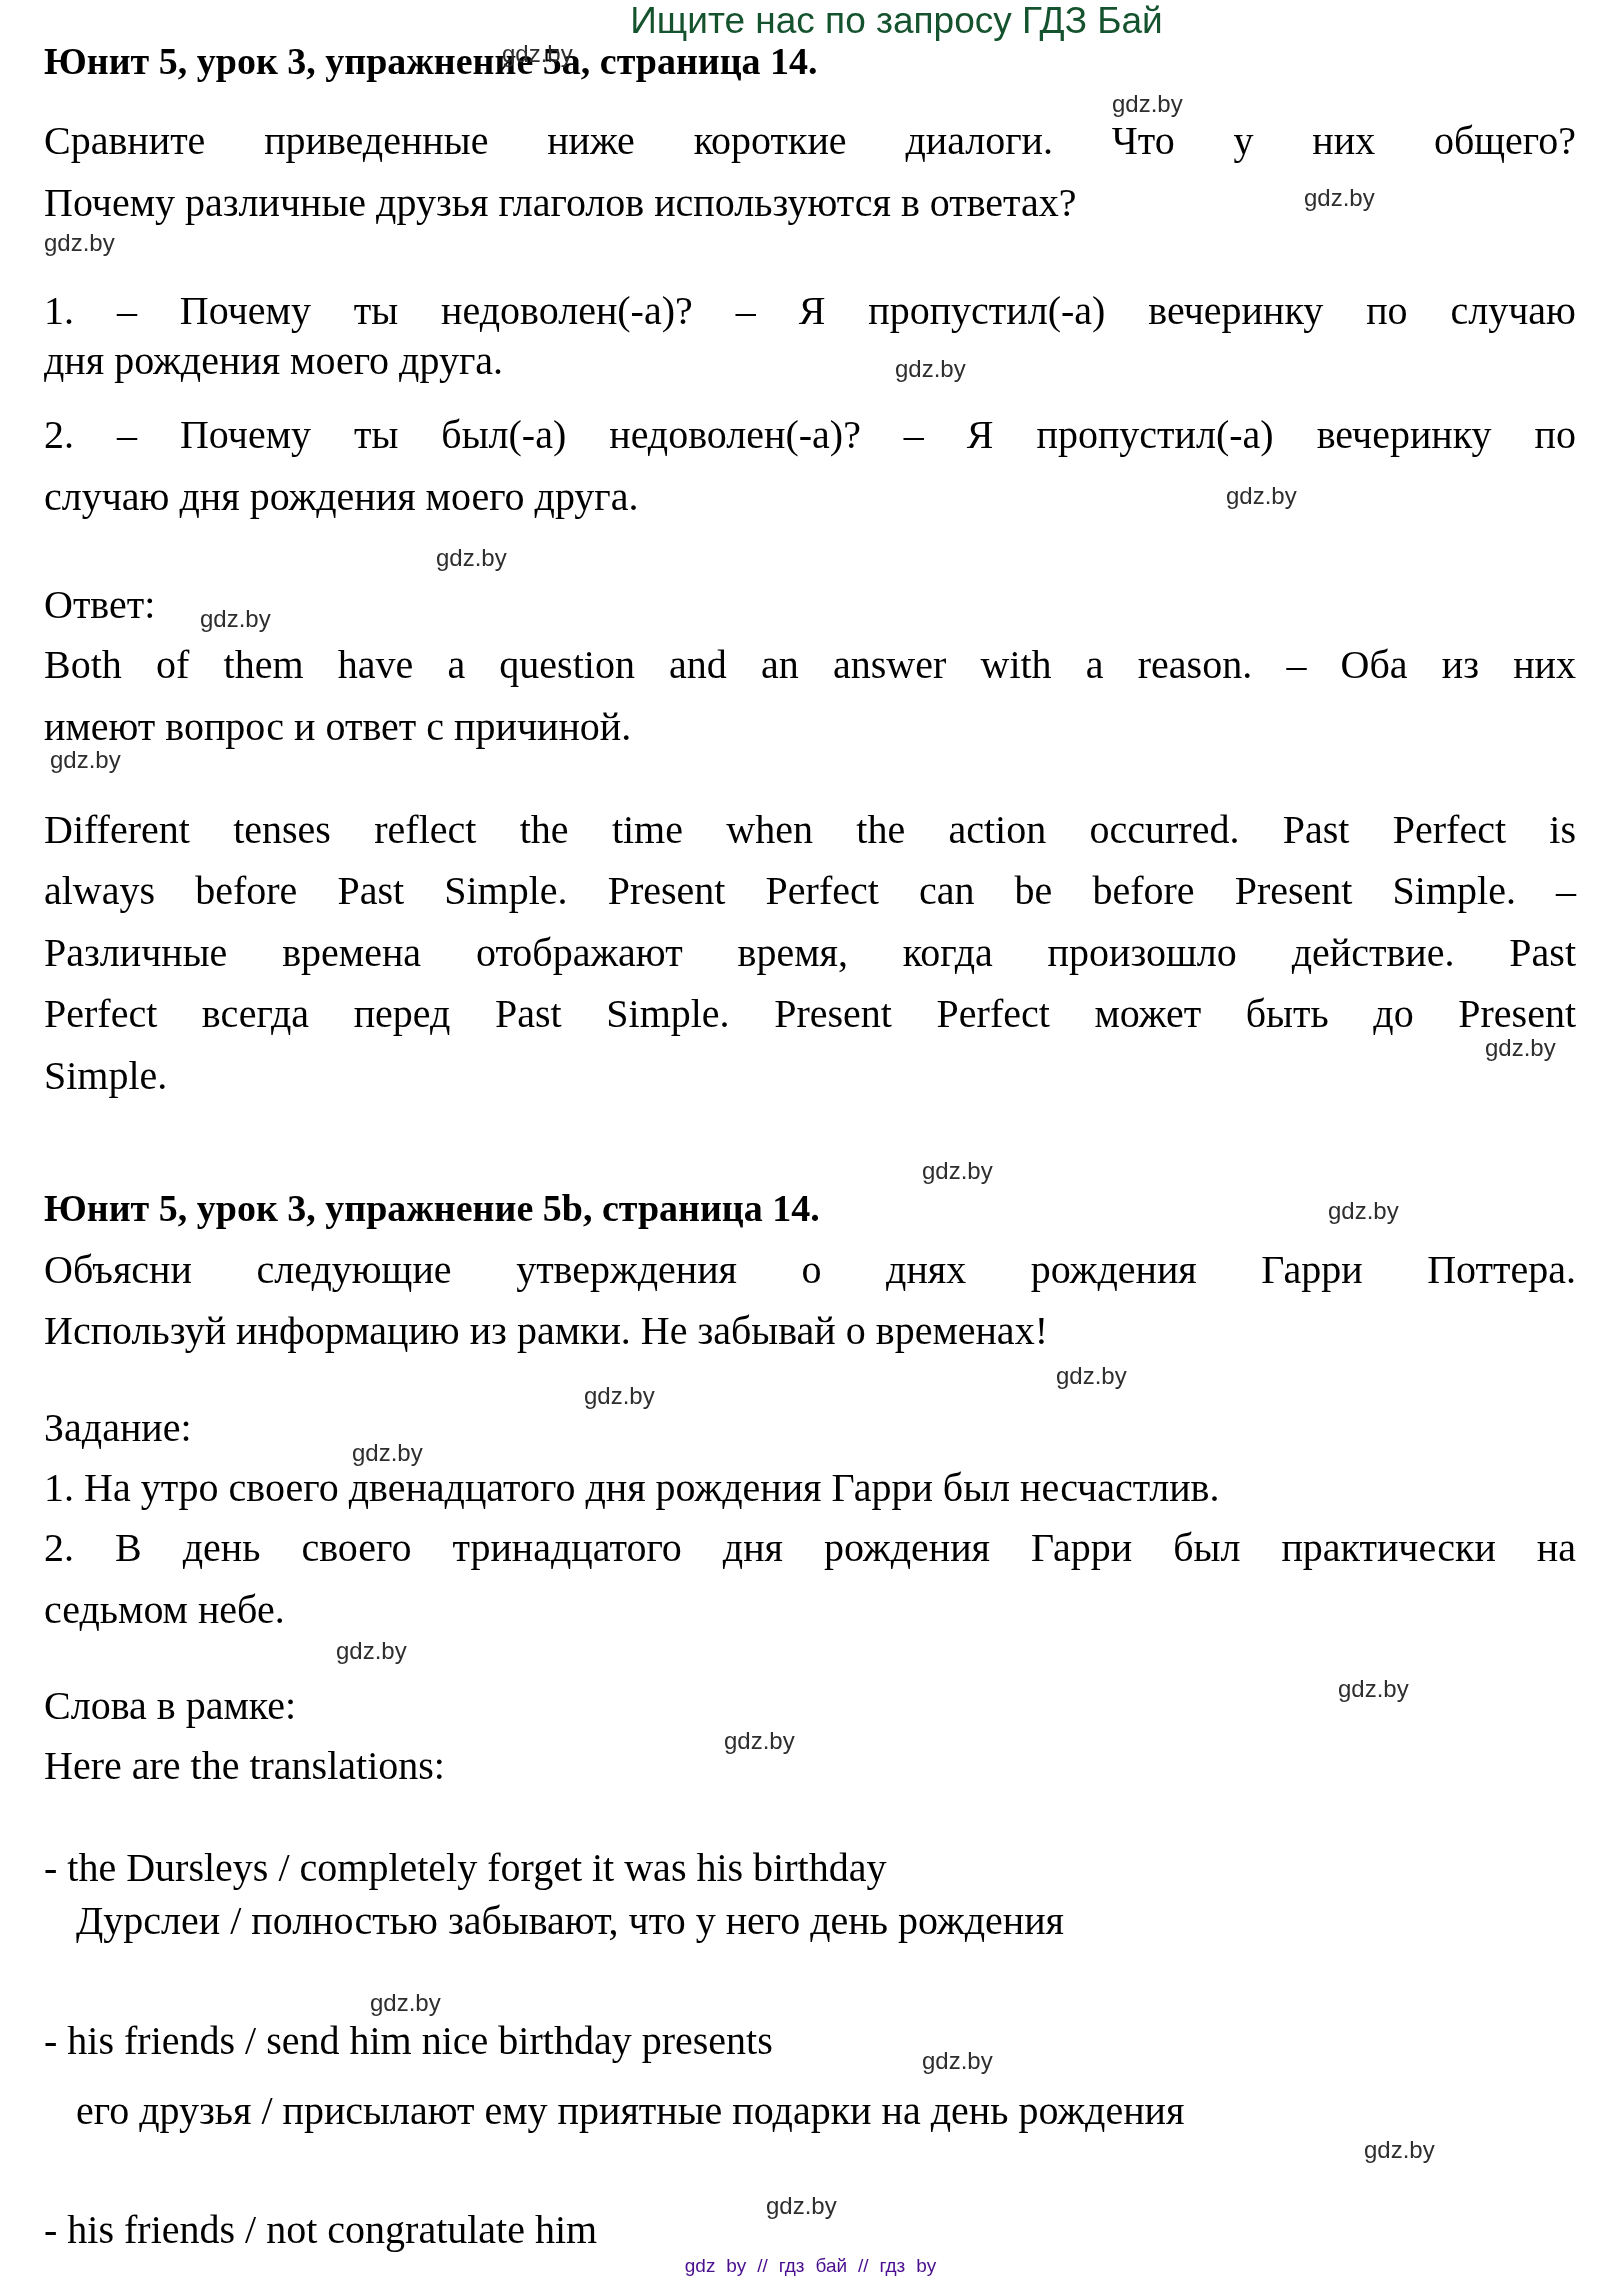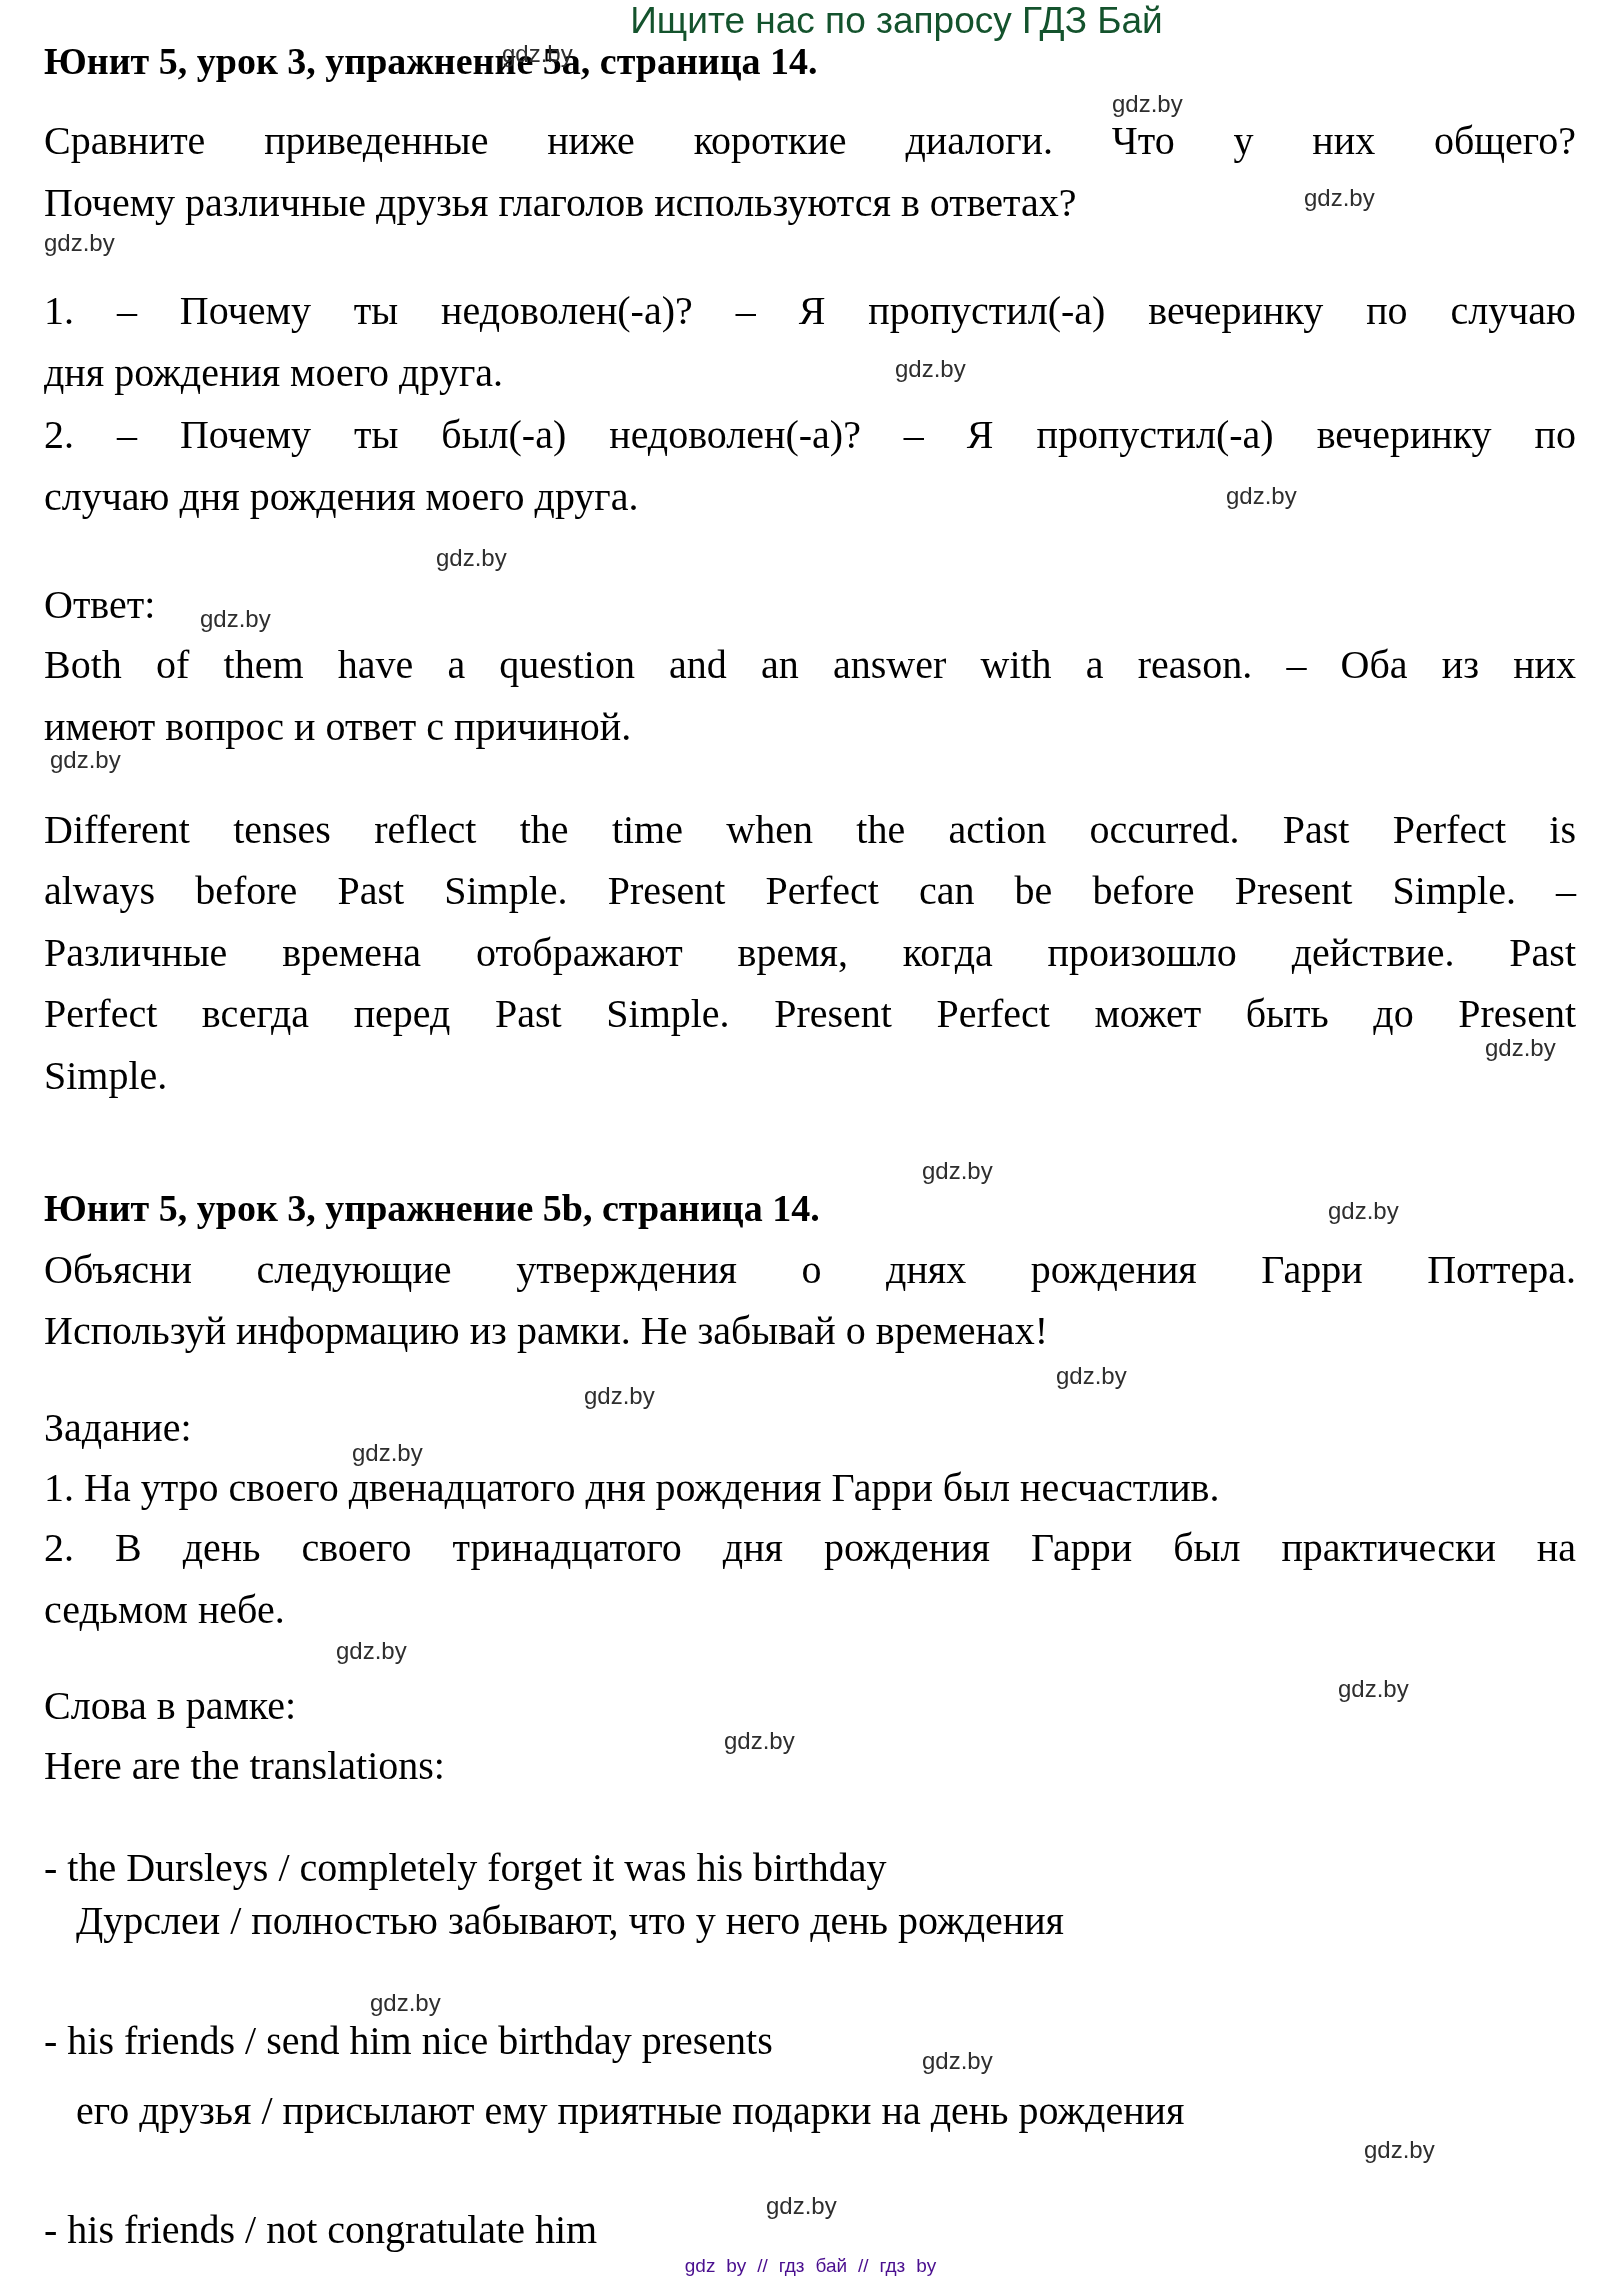--- a/index.html
+++ b/index.html
@@ -58,21 +58,21 @@
 </head>
 <body>
 
 <div class="page">
   <div class="banner" style="color: #14532d;">Ищите нас по запросу ГДЗ Бай</div>
   <div class="footer" style="color: rgb(74, 15, 143);">gdz by  //  гдз бай  //  гдз by</div>
 <div class="line bold" style="left: 44px; top: 40px;">Юнит 5, урок 3, упражнение 5a, страница 14.</div>
     <div class="line justify" style="left: 44px; top: 118px;">Сравните приведенные ниже короткие диалоги. Что у них общего?</div>
     <div class="line" style="left: 44px; top: 180px;">Почему различные друзья глаголов используются в ответах?</div>
     <div class="line justify" style="left: 44px; top: 288px;">1. – Почему ты недоволен(-а)? – Я пропустил(-а) вечеринку по случаю</div>
-    <div class="line" style="left: 44px; top: 350px;">дня рождения моего друга.</div>
+    <div class="line" style="left: 44px; top: 338px;">дня рождения моего друга.</div>
     <div class="line justify" style="left: 44px; top: 412px;">2. – Почему ты был(-а) недоволен(-а)? – Я пропустил(-а) вечеринку по</div>
     <div class="line" style="left: 44px; top: 474px;">случаю дня рождения моего друга.</div>
     <div class="line" style="left: 44px; top: 582px;">Ответ:</div>
     <div class="line justify" style="left: 44px; top: 642px;">Both of them have a question and an answer with a reason. – Оба из них</div>
     <div class="line" style="left: 44px; top: 704px;">имеют вопрос и ответ с причиной.</div>
     <div class="line justify" style="left: 44px; top: 807px;">Different tenses reflect the time when the action occurred. Past Perfect is</div>
     <div class="line justify" style="left: 44px; top: 868px;">always before Past Simple. Present Perfect can be before Present Simple. –</div>
     <div class="line justify" style="left: 44px; top: 930px;">Различные времена отображают время, когда произошло действие. Past</div>
     <div class="line justify" style="left: 44px; top: 991px;">Perfect всегда перед Past Simple. Present Perfect может быть до Present</div>
     <div class="line" style="left: 44px; top: 1053px;">Simple.</div>

